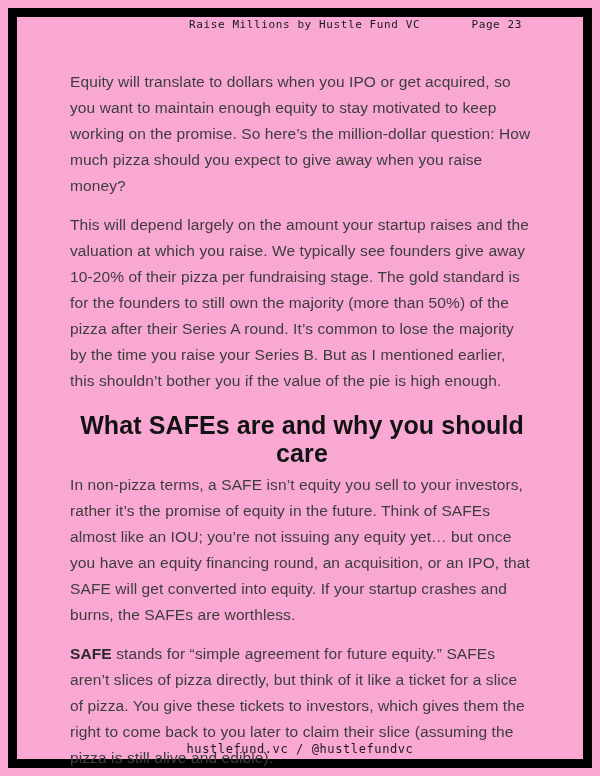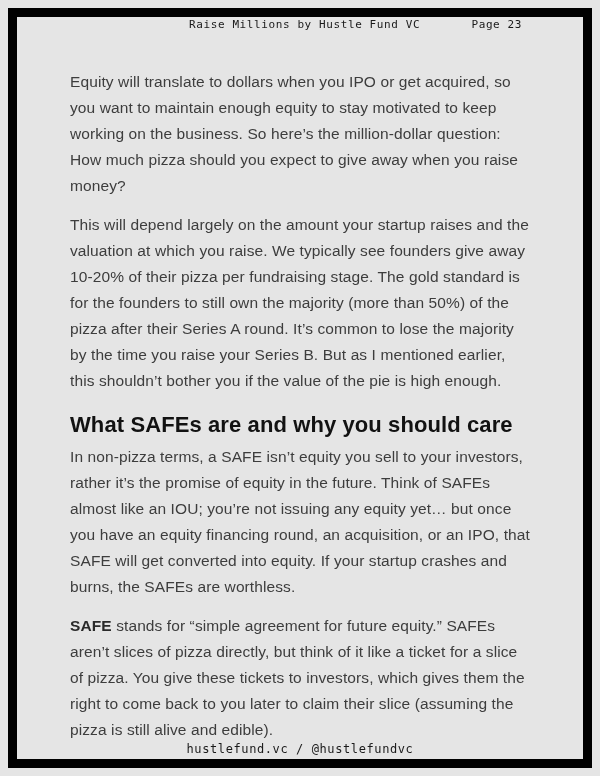--- a/index.html
+++ b/index.html
@@ -1,20 +1,20 @@
 <!DOCTYPE html>
 <html><head>
 <meta charset="utf-8">
 <style>
   html, body { margin: 0; padding: 0; background: #ffffff; }
   .page {
     position: relative;
     width: 600px;
     height: 776px;
-    background: #e5e5e5;
+    background: #f9a8d4;
     overflow: hidden;
     font-family: "Liberation Sans", sans-serif;
   }
   .frame {
     position: absolute;
     inset: 8px;
     border: 9px solid #000000;
     pointer-events: none;
   }
   .header {
@@ -47,25 +47,26 @@
     color: #3d3d3d;
     font-size: 15.5px;
     line-height: 26px;
     letter-spacing: 0.1px;
   }
   .content p {
     margin: 0 0 13px 0;
   }
   .content h2 {
     margin: 17px 0 5px 0;
-    font-size: 22px;
+    font-size: 25px;
     line-height: 28px;
     color: #121212;
     font-weight: 700;
     letter-spacing: 0.1px;
+    text-align: center;
   }
   .content strong {
     font-weight: 700;
     color: #2a2a2a;
   }
   .footer {
     position: absolute;
     bottom: 20px;
     left: 0;
     right: 0;
@@ -84,21 +85,21 @@
   <div class="frame"></div>
 
   <header class="header">
     <span class="header-title">Raise Millions by Hustle Fund VC</span>
     <span class="header-page">Page 23</span>
   </header>
 
   <main class="content">
 
     <p>
-      <span>Equity will translate to dollars when you IPO or get acquired, so you want to maintain enough equity to stay motivated to keep working on the business. So here’s the million-dollar question: How much pizza should you expect to give away when you raise money?</span>
+      <span>Equity will translate to dollars when you IPO or get acquired, so you want to maintain enough equity to stay motivated to keep working on the promise. So here’s the million-dollar question: How much pizza should you expect to give away when you raise money?</span>
     </p>
 
     <p>
       <span>This will depend largely on the amount your startup raises and the valuation at which you raise. We typically see founders give away 10-20% of their pizza per fundraising stage. The gold standard is for the founders to still own the majority (more than 50%) of the pizza after their Series A round. It’s common to lose the majority by the time you raise your Series B. But as I mentioned earlier, this shouldn’t bother you if the value of the pie is high enough.</span>
     </p>
 
     <h2>What SAFEs are and why you should care</h2>
 
     <p>
       <span>In non-pizza terms, a SAFE isn’t equity you sell to your investors, rather it’s the promise of equity in the future. Think of SAFEs almost like an IOU; you’re not issuing any equity yet… but once you have an equity financing round, an acquisition, or an IPO, that SAFE will get converted into equity. If your startup crashes and burns, the SAFEs are worthless.</span>

